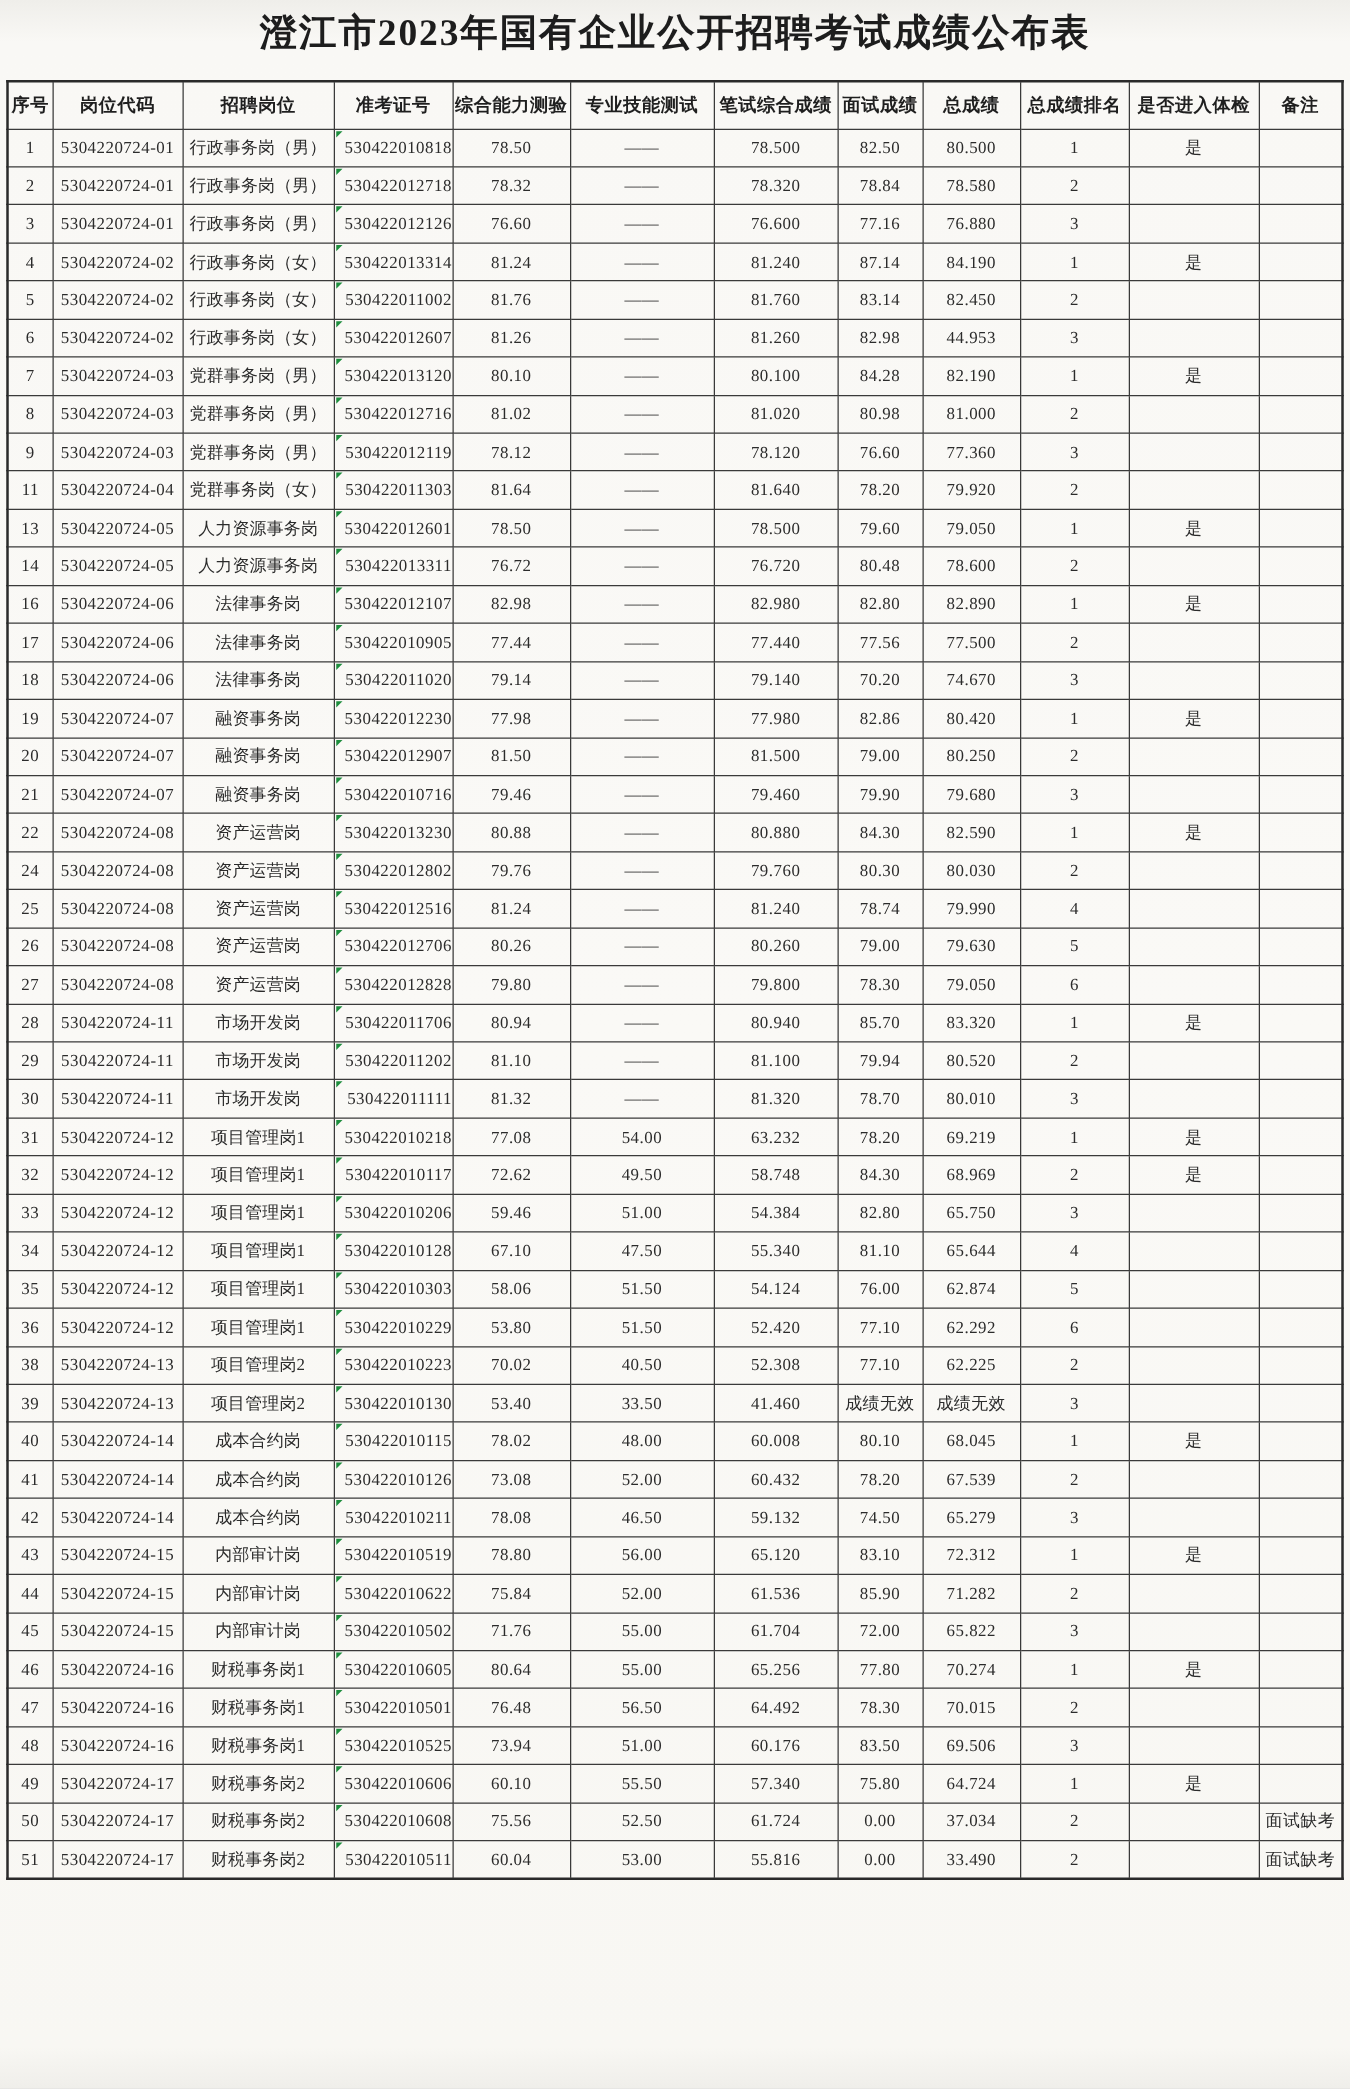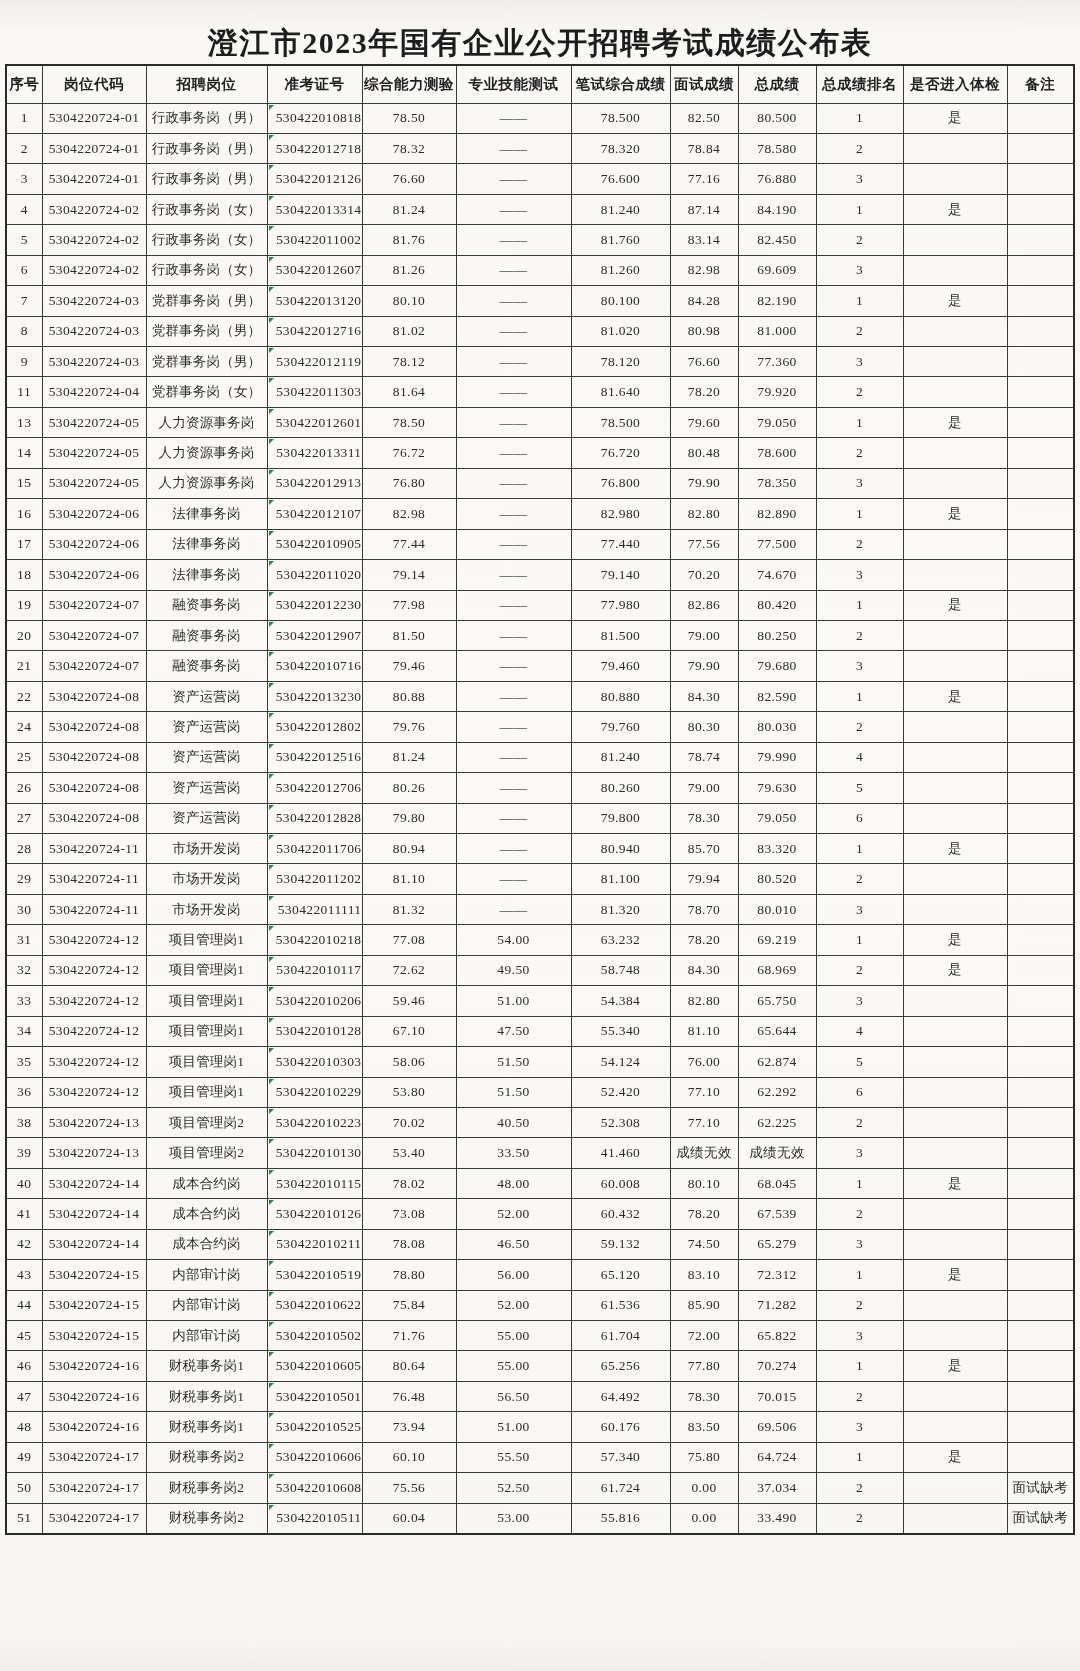--- a/index.html
+++ b/index.html
@@ -3,21 +3,21 @@
 <meta charset="utf-8">
 <style>
   html,body{margin:0;padding:0;background:#dddddd;}
   .page{
     width:1080px;height:1671px;position:relative;overflow:hidden;
     background:linear-gradient(180deg,#efeeea 0%,#f9f8f5 2%,#faf9f6 50%,#f8f7f3 98%,#efeeea 100%);
     font-family:"Liberation Serif","DejaVu Serif",serif;
     color:#262626;
   }
   .title-bar{
-    height:64px;display:flex;align-items:flex-end;justify-content:center;
+    height:64px;display:flex;align-items:flex-start;justify-content:center;
     padding-top:6px;box-sizing:border-box;
   }
   .title-bar h1{
     margin:0;font-size:30px;font-weight:bold;letter-spacing:1.5px;color:#1d1d1d;
   }
   table.score-table{
     border-collapse:collapse;table-layout:fixed;
     width:1068px;margin:0 auto;
     border:2.5px solid #2a2a2a;
     background:transparent;
@@ -163,21 +163,21 @@
         </tr>
         <tr>
           <td class="col-serial">6</td>
           <td class="col-position_code">5304220724-02</td>
           <td class="col-position_title">行政事务岗（女）</td>
           <td class="col-ticket_no">530422012607</td>
           <td class="col-comprehensive_test">81.26</td>
           <td class="col-skill_test">——</td>
           <td class="col-written_total">81.260</td>
           <td class="col-interview_score">82.98</td>
-          <td class="col-total_score">69.609</td>
+          <td class="col-total_score">44.953</td>
           <td class="col-total_rank">3</td>
           <td class="col-enter_physical"></td>
           <td class="col-remark"></td>
         </tr>
         <tr>
           <td class="col-serial">7</td>
           <td class="col-position_code">5304220724-03</td>
           <td class="col-position_title">党群事务岗（男）</td>
           <td class="col-ticket_no">530422013120</td>
           <td class="col-comprehensive_test">80.10</td>
@@ -249,34 +249,20 @@
           <td class="col-serial">14</td>
           <td class="col-position_code">5304220724-05</td>
           <td class="col-position_title">人力资源事务岗</td>
           <td class="col-ticket_no">530422013311</td>
           <td class="col-comprehensive_test">76.72</td>
           <td class="col-skill_test">——</td>
           <td class="col-written_total">76.720</td>
           <td class="col-interview_score">80.48</td>
           <td class="col-total_score">78.600</td>
           <td class="col-total_rank">2</td>
-          <td class="col-enter_physical"></td>
-          <td class="col-remark"></td>
-        </tr>
-        <tr>
-          <td class="col-serial">15</td>
-          <td class="col-position_code">5304220724-05</td>
-          <td class="col-position_title">人力资源事务岗</td>
-          <td class="col-ticket_no">530422012913</td>
-          <td class="col-comprehensive_test">76.80</td>
-          <td class="col-skill_test">——</td>
-          <td class="col-written_total">76.800</td>
-          <td class="col-interview_score">79.90</td>
-          <td class="col-total_score">78.350</td>
-          <td class="col-total_rank">3</td>
           <td class="col-enter_physical"></td>
           <td class="col-remark"></td>
         </tr>
         <tr>
           <td class="col-serial">16</td>
           <td class="col-position_code">5304220724-06</td>
           <td class="col-position_title">法律事务岗</td>
           <td class="col-ticket_no">530422012107</td>
           <td class="col-comprehensive_test">82.98</td>
           <td class="col-skill_test">——</td>

